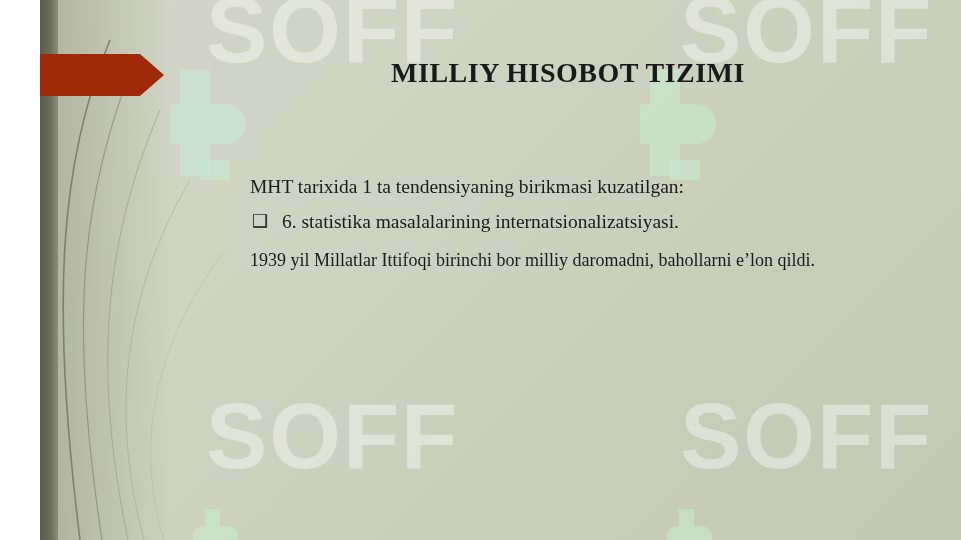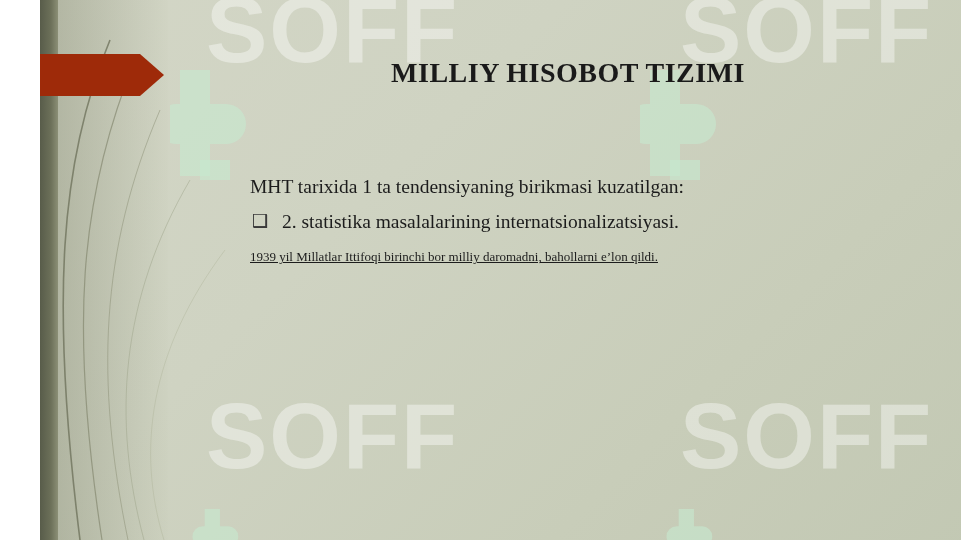--- a/index.html
+++ b/index.html
@@ -110,26 +110,25 @@
   }
   .bullets li .bullet-glyph {
     position: absolute;
     left: 2px;
     top: 1px;
     font-family: "Liberation Serif", serif;
     font-size: 18px;
     color: #3a3a3a;
   }
   .para-justify {
-    font-size: 13px;
+    font-size: 18px;
     color: #1c1c1c;
     line-height: 1.5;
     text-align: justify;
     margin: 10px 0 0 0;
-    text-decoration: underline;
   }
 </style>
 </head>
 <body>
 
 <div class="slide">
 
   <div class="watermarks">
     <div class="wm" style="left:166px; top:-22px;">SOFF</div>
     <div class="wm" style="left:640px; top:-22px;">SOFF</div>
@@ -171,20 +170,20 @@
 
   <div class="body-block">
     <p class="para">MHT tarixida 1 ta tendensiyaning birikmasi kuzatilgan:</p>
 
     <ul class="bullets">
       <li>
         <span class="bullet-glyph">❑</span>
       </li>
       <li>
         <span class="bullet-glyph">❑</span>
-        <span>2. statistika masalalarining internatsionalizatsiyasi.</span>
+        <span>6. statistika masalalarining internatsionalizatsiyasi.</span>
       </li>
     </ul>
 
     <p class="para-justify">1939 yil Millatlar Ittifoqi birinchi bor milliy daromadni, bahollarni e’lon qildi.</p>
   </div>
 
 </div>
 
 </body></html>

